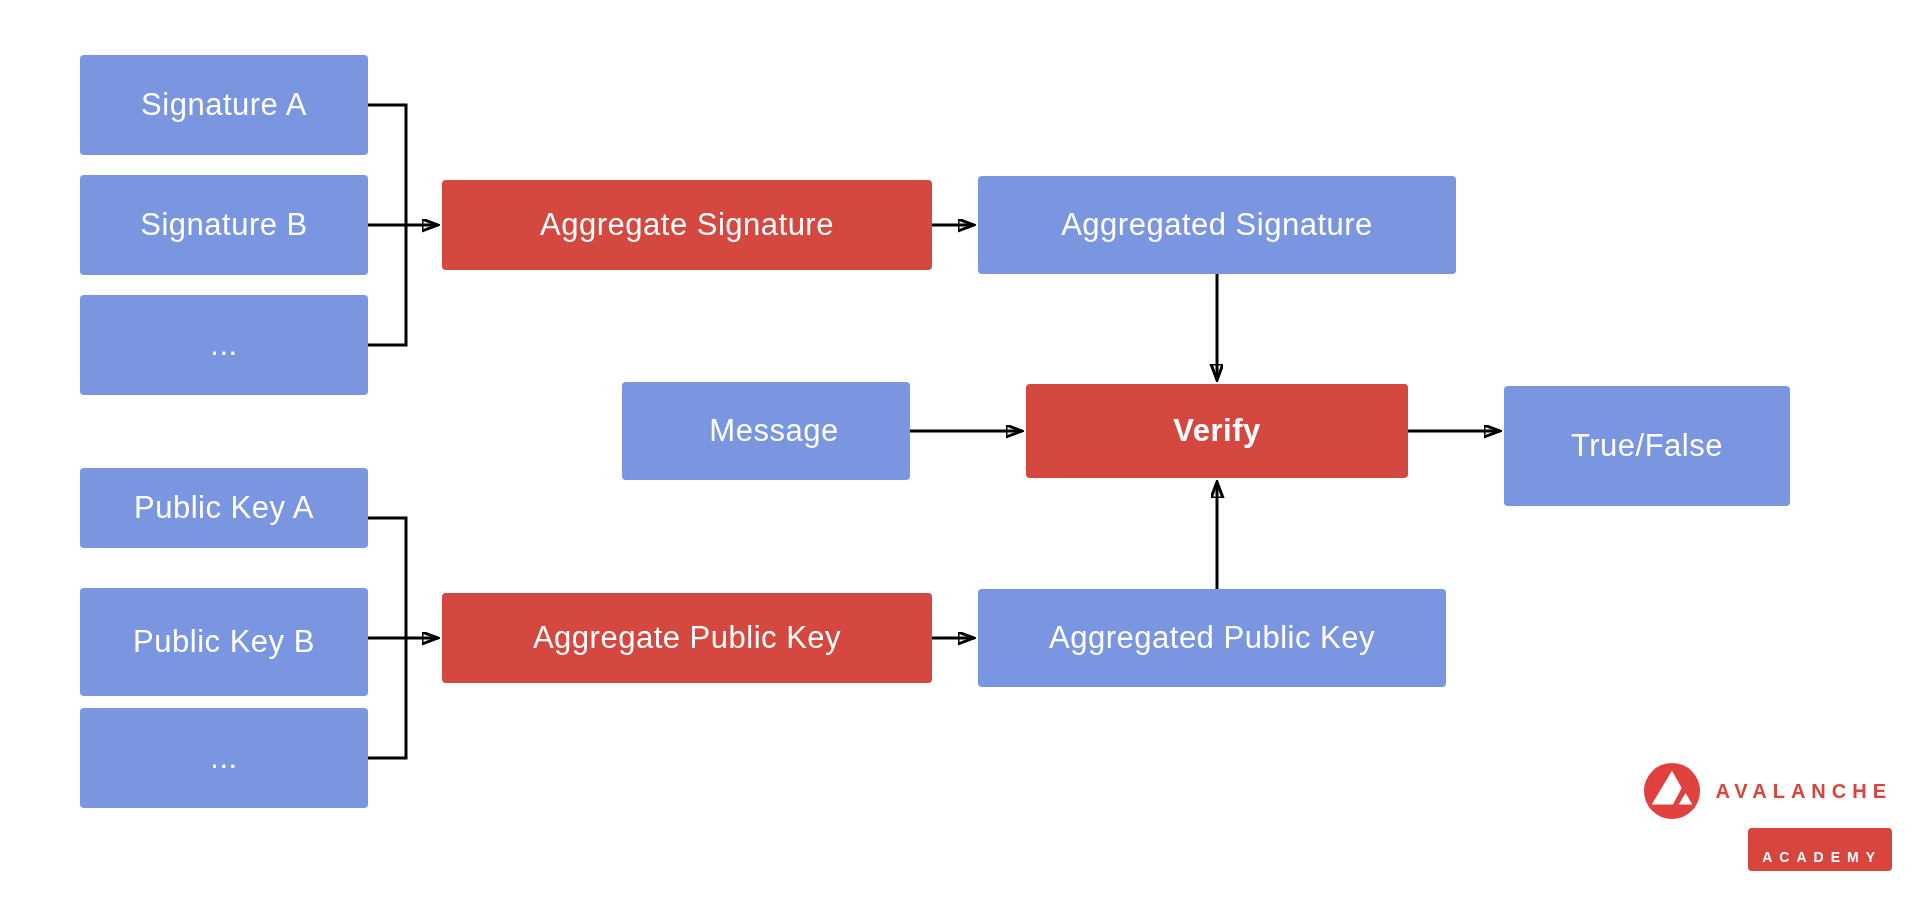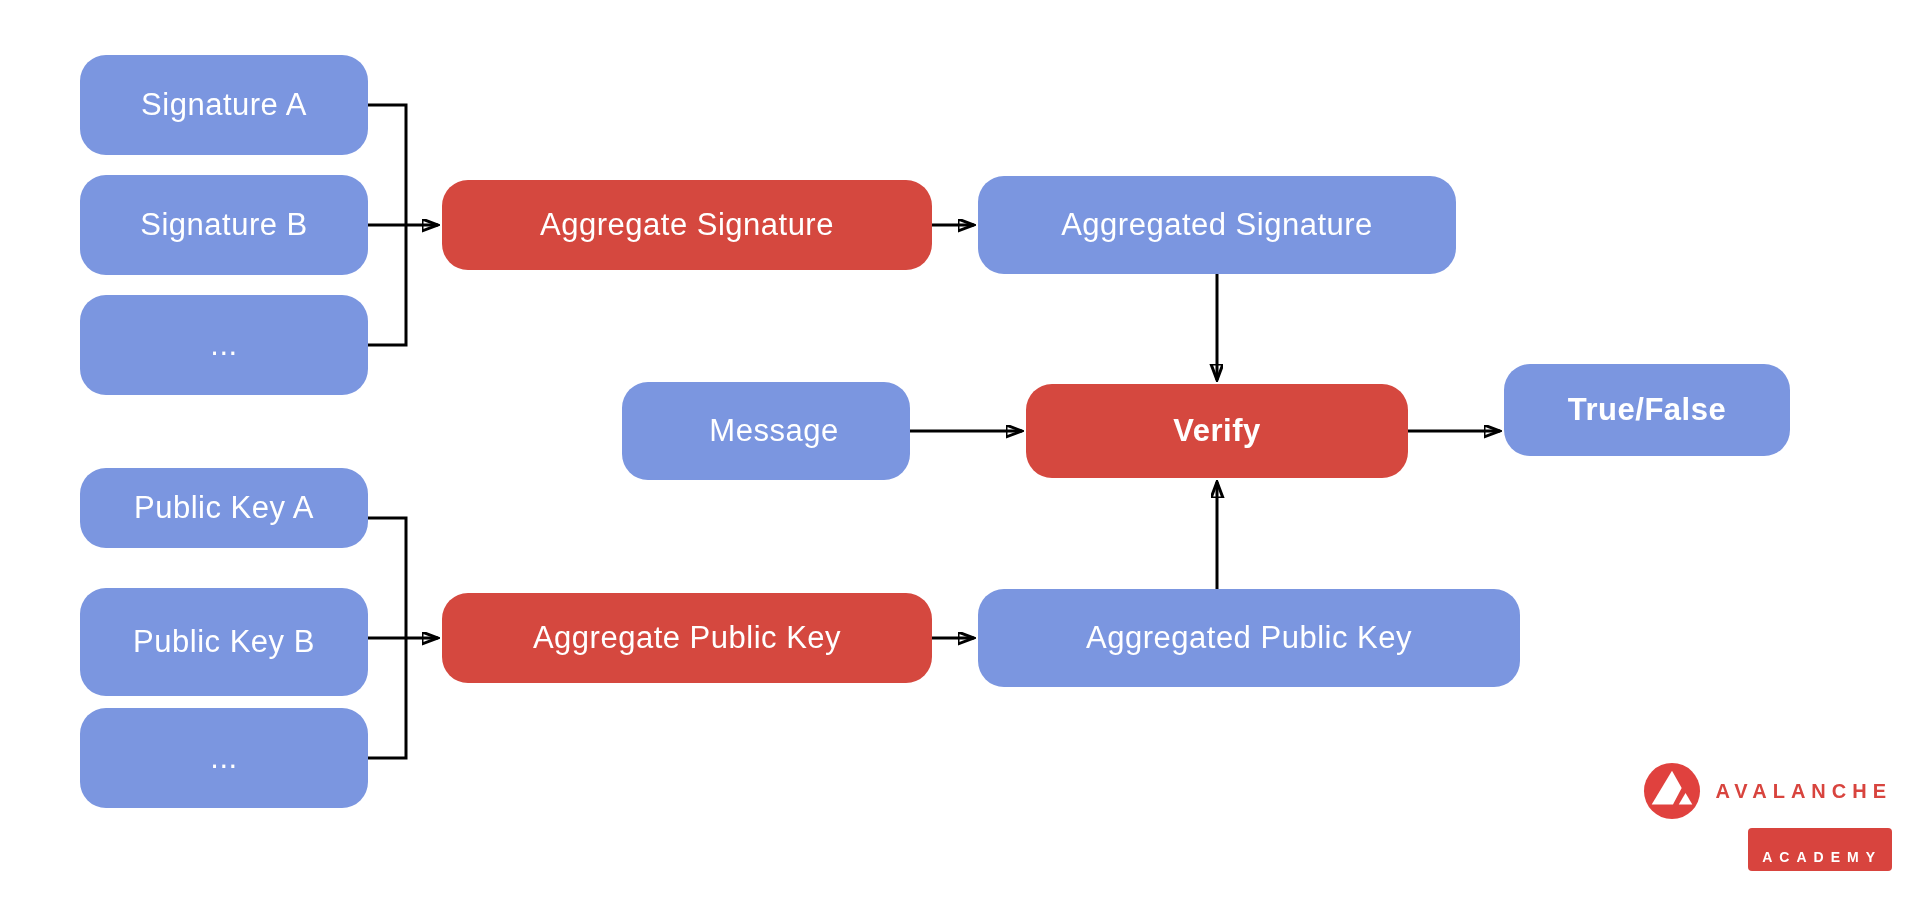--- a/index.html
+++ b/index.html
@@ -13,21 +13,21 @@
     width: 1920px;
     height: 904px;
     background: #ffffff;
     overflow: hidden;
   }
   .node {
     position: absolute;
     display: flex;
     align-items: center;
     justify-content: center;
-    border-radius: 26px;
+    border-radius: 4px;
     color: #ffffff;
     font-size: 31px;
     font-weight: 400;
     text-align: center;
     box-sizing: border-box;
     letter-spacing: 0.5px;
   }
   .node.blue { background: #7b96e0; }
   .node.red  { background: #d5483f; }
   .node.bold { font-weight: 700; }
@@ -113,31 +113,31 @@
   <div class="node blue" style="left:80px;  top:295px; width:288px; height:100px;">...</div>
 
   <div class="node red" style="left:442px; top:180px; width:490px; height:90px;">Aggregate Signature</div>
 
   <div class="node blue" style="left:978px; top:176px; width:478px; height:98px;">Aggregated Signature</div>
 
   <div class="node blue" style="left:622px; top:382px; width:288px; height:98px;padding-left:16px;">Message</div>
 
   <div class="node red bold" style="left:1026px; top:384px; width:382px; height:94px;">Verify</div>
 
-  <div class="node blue" style="left:1504px; top:364px; width:286px; height:92px;font-weight:bold;">True/False</div>
+  <div class="node blue" style="left:1504px; top:386px; width:286px; height:120px;">True/False</div>
 
   <div class="node blue" style="left:80px;  top:468px; width:288px; height:80px;">Public Key A</div>
 
   <div class="node blue" style="left:80px;  top:588px; width:288px; height:108px;">Public Key B</div>
 
   <div class="node blue" style="left:80px;  top:708px; width:288px; height:100px;">...</div>
 
   <div class="node red" style="left:442px; top:593px; width:490px; height:90px;">Aggregate Public Key</div>
 
-  <div class="node blue" style="left:978px; top:589px; width:542px; height:98px;">Aggregated Public Key</div>
+  <div class="node blue" style="left:978px; top:589px; width:468px; height:98px;">Aggregated Public Key</div>
 
   <div id="brand-lockup">
     <div class="brand-row">
       <span style="display:inline-flex;">
         <svg width="58" height="58" viewBox="0 0 60 60" xmlns="http://www.w3.org/2000/svg">
           <circle cx="30" cy="30" r="29" fill="#e0413e"></circle>
           <path d="M30 9 L9 44 L31 44 L40 27 Z" fill="#ffffff"></path>
           <path d="M44 32 L37 44 L51 44 Z" fill="#ffffff"></path>
         </svg>
       </span>

